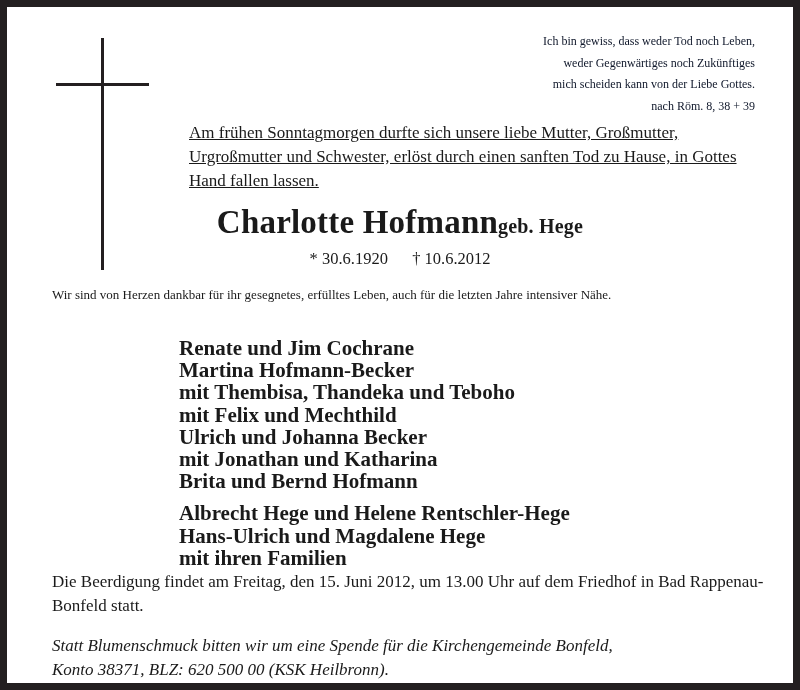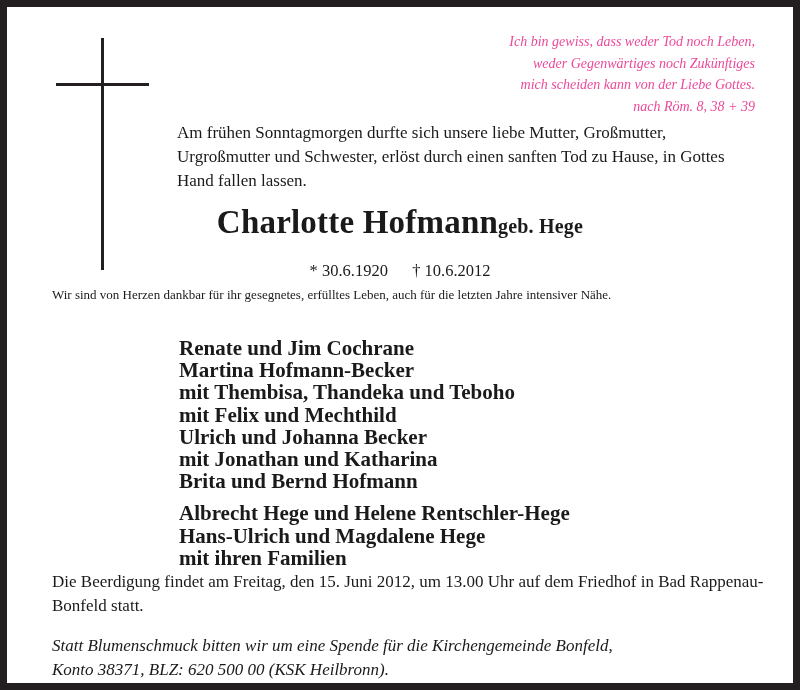--- a/index.html
+++ b/index.html
@@ -56,38 +56,38 @@
     background: #231f20;
   }
 
   
   .epigraph {
     position: absolute;
     right: 38px;
     top: 24px;
     width: 430px;
     text-align: right;
-    font-style: italic;
-    font-size: 14px;
+    font-size: 12px;
     line-height: 21.5px;
-    color: #ec4899;
+    color: #0f172a;
   }
   .epigraph .src {
     display: block;
   }
 
   
   .intro {
     position: absolute;
-    left: 170px;
+    left: 182px;
     top: 114px;
     width: 578px;
     font-size: 17px;
     line-height: 24px;
     text-align: left;
+    text-decoration: underline;
   }
 
   
   .name-block {
     position: absolute;
     left: 0;
     right: 0;
     top: 196px;
     text-align: center;
   }
@@ -96,21 +96,21 @@
     font-size: 33px;
     line-height: 38px;
     letter-spacing: 0.2px;
     white-space: nowrap;
   }
   .name-line .maiden {
     font-size: 20px;
     letter-spacing: 0.2px;
   }
   .dates {
-    margin-top: 16px;
+    margin-top: 4px;
     font-size: 16.5px;
     line-height: 20px;
     white-space: nowrap;
   }
   .dates .gap {
     display: inline-block;
     width: 16px;
   }
 
   

